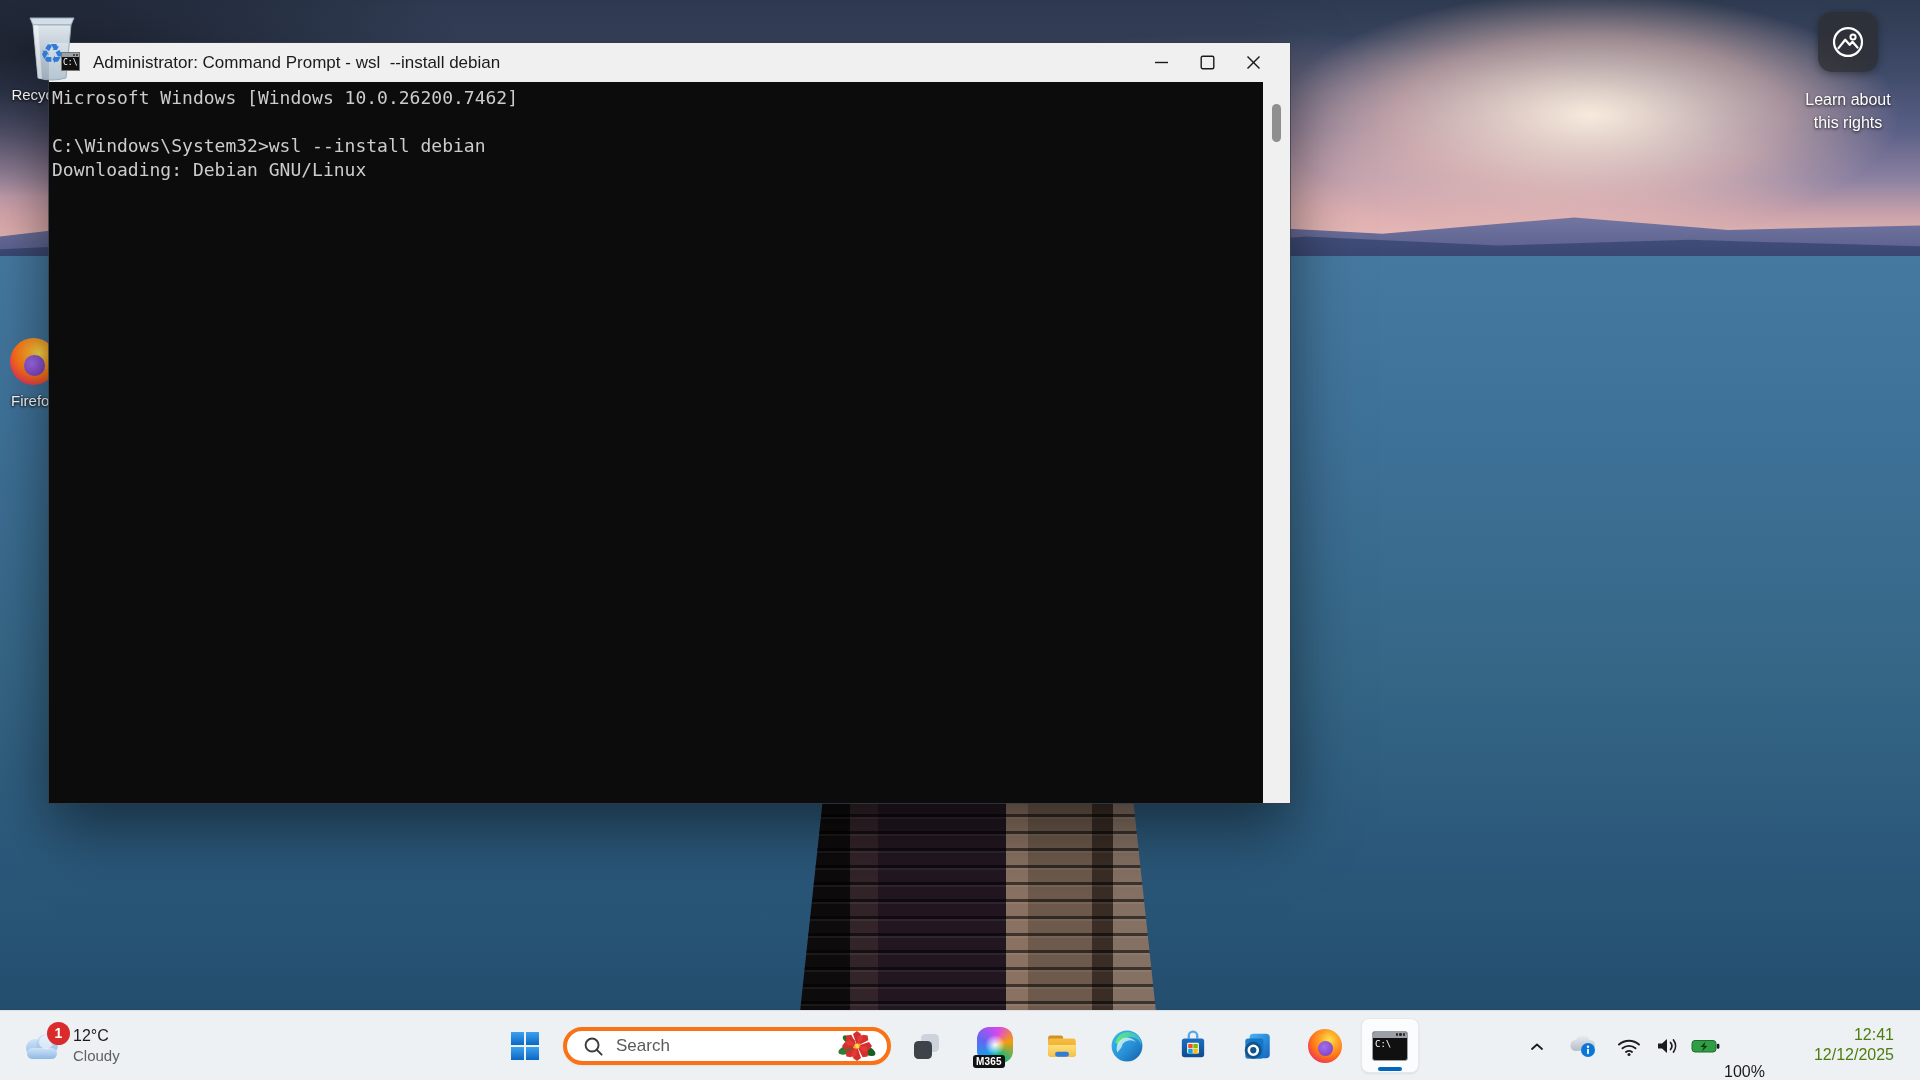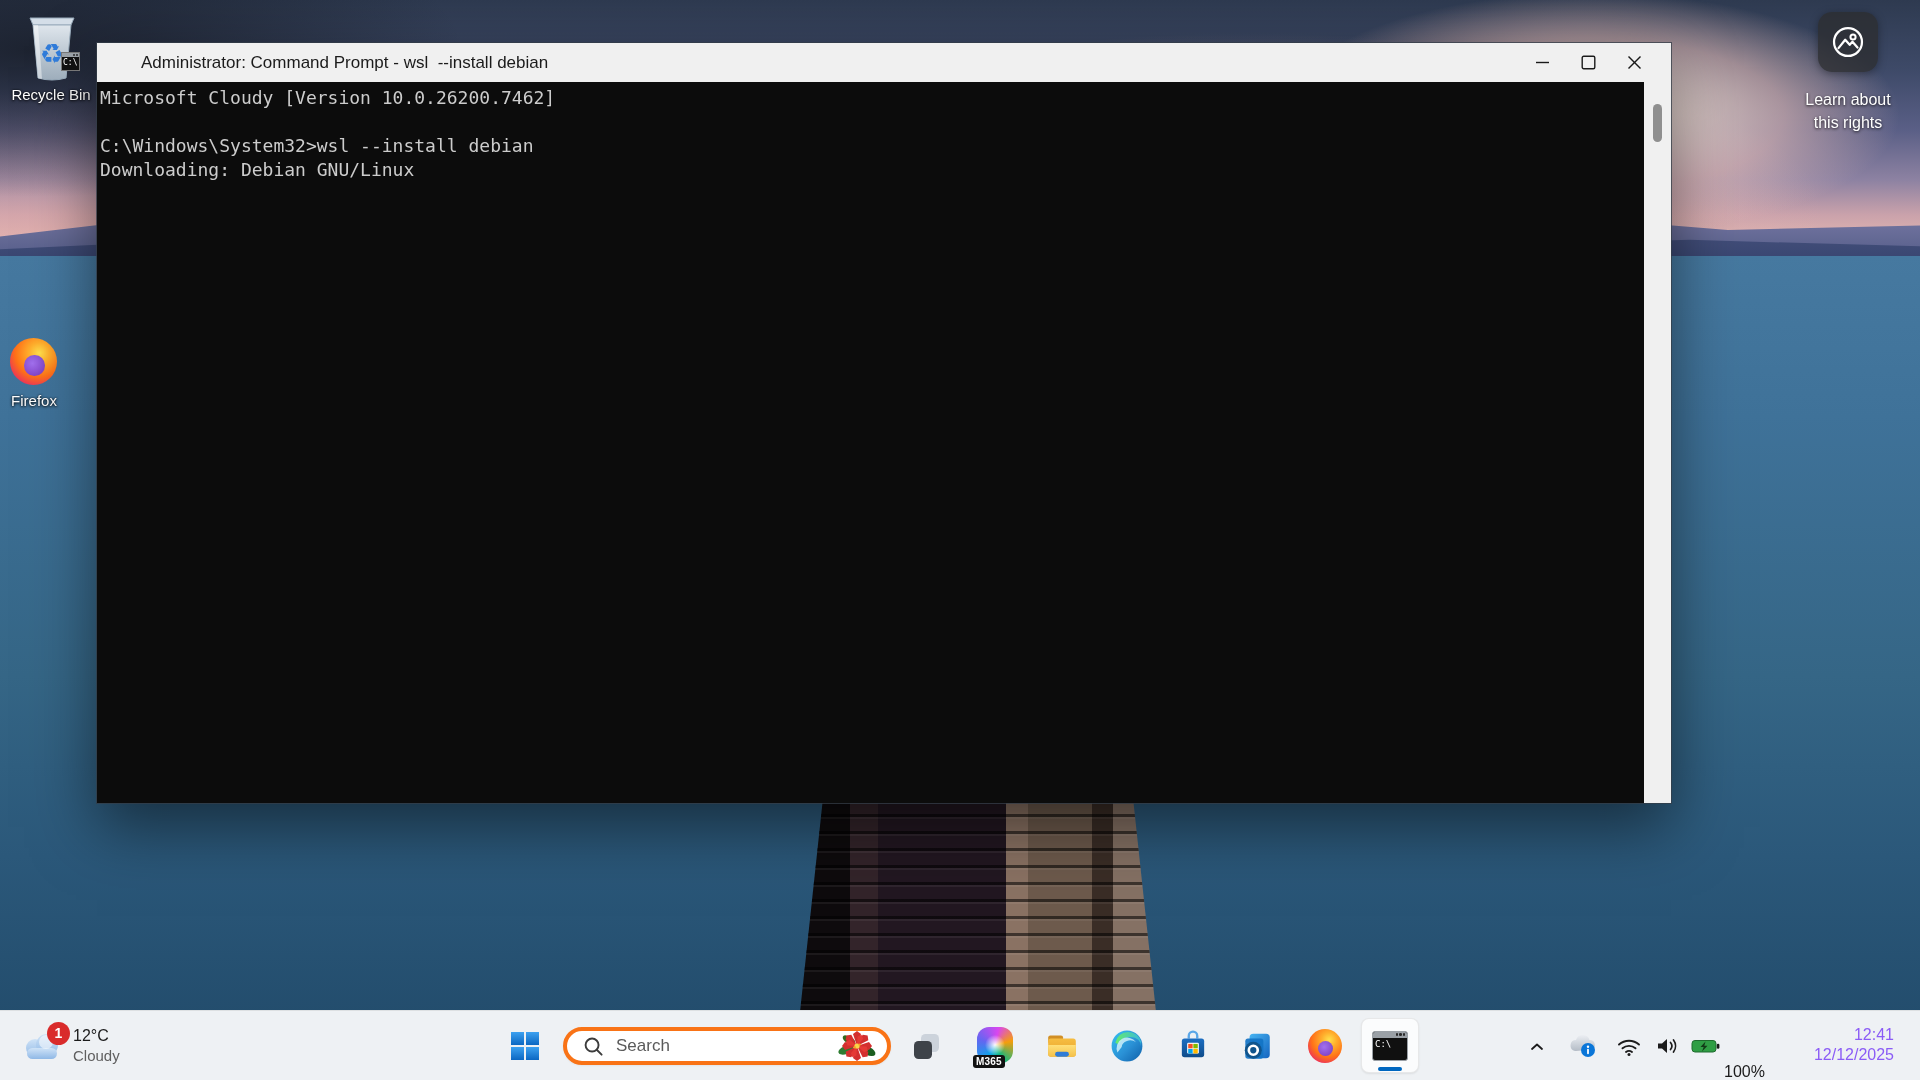--- a/index.html
+++ b/index.html
@@ -69,22 +69,22 @@
   .learn-icon {
     width:60px; height:60px; margin:0 auto; border-radius:14px;
     background:rgba(43,45,48,.78); display:flex; align-items:center; justify-content:center;
     box-shadow:0 2px 8px rgba(0,0,0,.35);
   }
   .learn-text { margin-top:16px; color:#fff; font-size:16px; line-height:23px;
     text-shadow:0 1px 3px rgba(0,0,0,.85); }
 
   
   .window {
-    position:absolute; left:49px; top:43px; width:1574px; height:760px; z-index:20;
-    background:#701a75; box-shadow:0 0 0 1px rgba(52,62,72,.75), 0 24px 60px rgba(0,0,0,.5);margin-left:48px;
+    position:absolute; left:49px; top:43px; width:1241px; height:760px; z-index:20;
+    background:#701a75; box-shadow:0 0 0 1px rgba(52,62,72,.75), 0 24px 60px rgba(0,0,0,.5);
   }
   .titlebar { height:39px; display:flex; align-items:center; background:#f0f0f0; }
   .titlebar-spacer { width:44px; height:100%; }
   .title-text { font-size:17px; color:#1b1b1b; white-space:pre; }
   .controls { margin-left:auto; display:flex; align-items:center; height:100%; padding-right:14px; }
   .ctrl-btn { width:46px; height:100%; display:flex; align-items:center; justify-content:center; }
   .ctrl-btn svg { display:block; }
 
   .cmd-ico {
     position:absolute; z-index:28; background:#111; border:1px solid #777;
@@ -177,21 +177,21 @@
   .tray-icon { position:absolute; top:0; height:70px; display:flex; align-items:center; justify-content:center; }
   .tray-chevron { left:1520px; width:34px; }
   .tray-onedrive { left:1562px; width:40px; }
   .tray-wifi { left:1610px; width:38px; }
   .tray-volume { left:1648px; width:38px; }
   .tray-battery { left:1688px; width:36px; }
   .battery-label { position:absolute; left:1724px; top:16px; height:90px; display:flex; align-items:center;
     font-size:16px; color:#1b1b1b; }
   .clock {
     position:absolute; right:26px; top:0; height:68px; display:flex; flex-direction:column;
-    justify-content:center; text-align:right; font-size:16px; color:#8b5cf6; line-height:20px;
+    justify-content:center; text-align:right; font-size:16px; color:#4d7c0f; line-height:20px;
   }
 </style>
 </head>
 <body>
 
 <div class="wallpaper">
   <div class="sky"></div>
   <div class="mountains-far"></div>
   <div class="mountains-near"></div>
   <div class="sea"></div>
@@ -253,21 +253,21 @@
       <div class="ctrl-btn">
         <svg width="15" height="15" viewBox="0 0 15 15">
           <line x1="1.5" y1="1.5" x2="13.5" y2="13.5" stroke="#1a1a1a" stroke-width="1.4"></line>
           <line x1="13.5" y1="1.5" x2="1.5" y2="13.5" stroke="#1a1a1a" stroke-width="1.4"></line>
         </svg>
       </div>
     </div>
   </div>
   <div class="term-body">
     <div class="term-text">
-      <div class="tline">Microsoft Cloudy [Version 10.0.26200.7462]</div>
+      <div class="tline">Microsoft Windows [Windows 10.0.26200.7462]</div>
       <div class="tline"></div>
       <div class="tline">C:\Windows\System32&gt;wsl --install debian</div>
       <div class="tline">Downloading: Debian GNU/Linux</div>
     </div>
     <div class="term-scroll">
       <div class="term-thumb"></div>
     </div>
   </div>
 </div>
 

